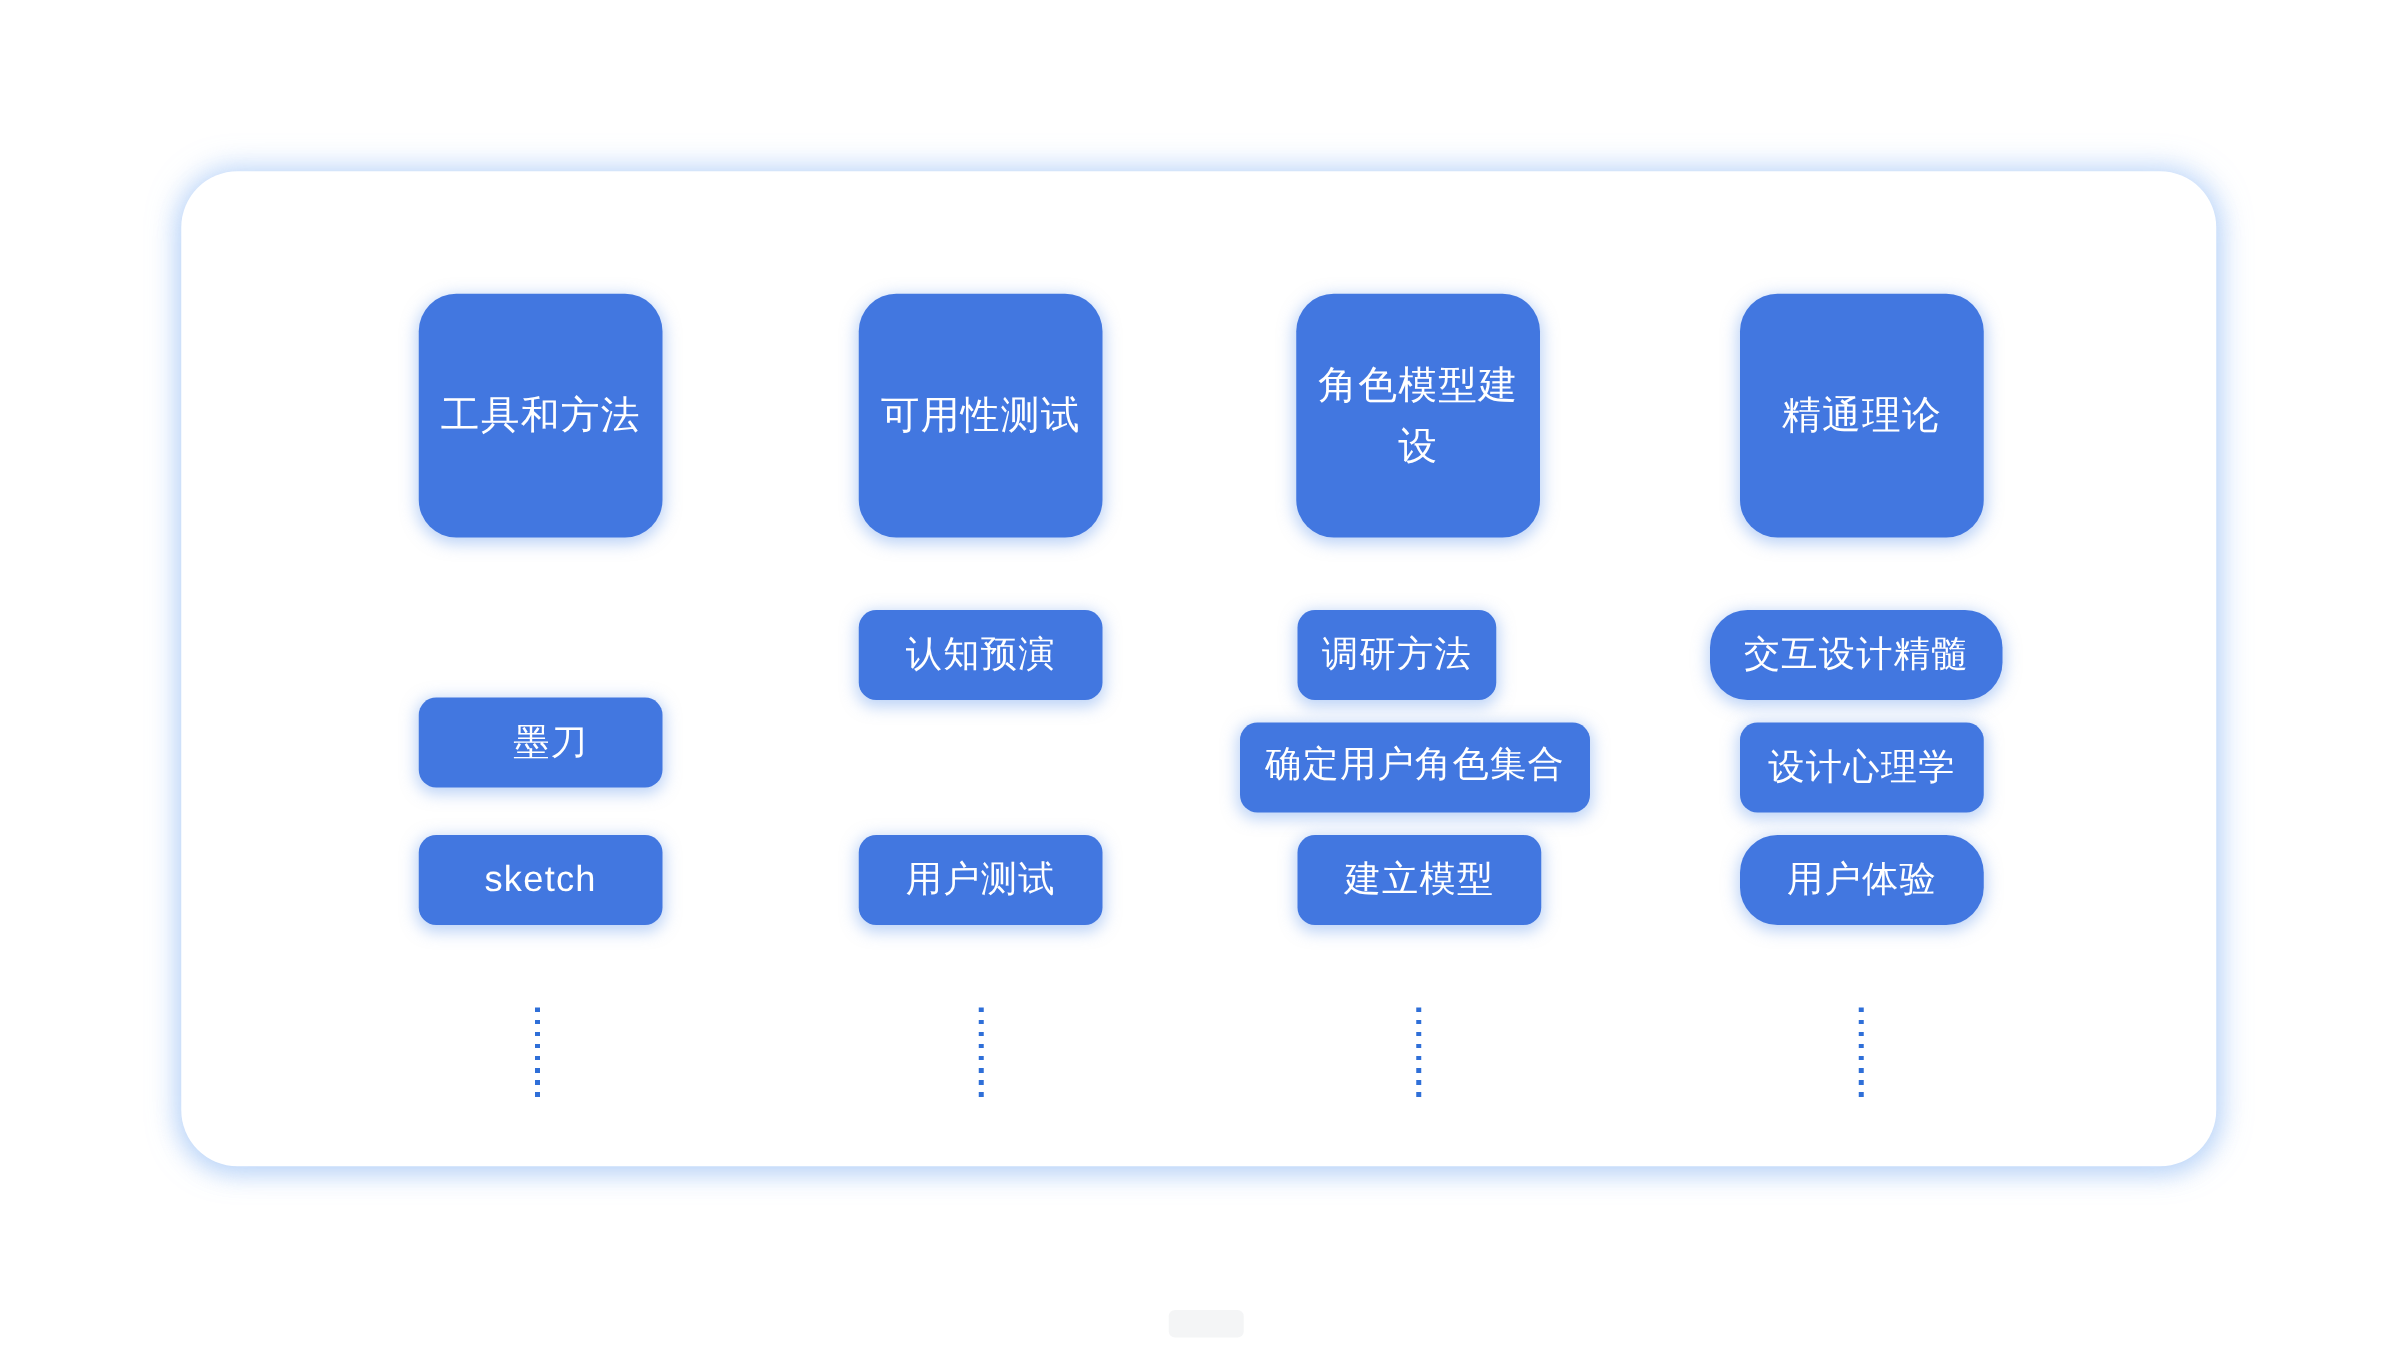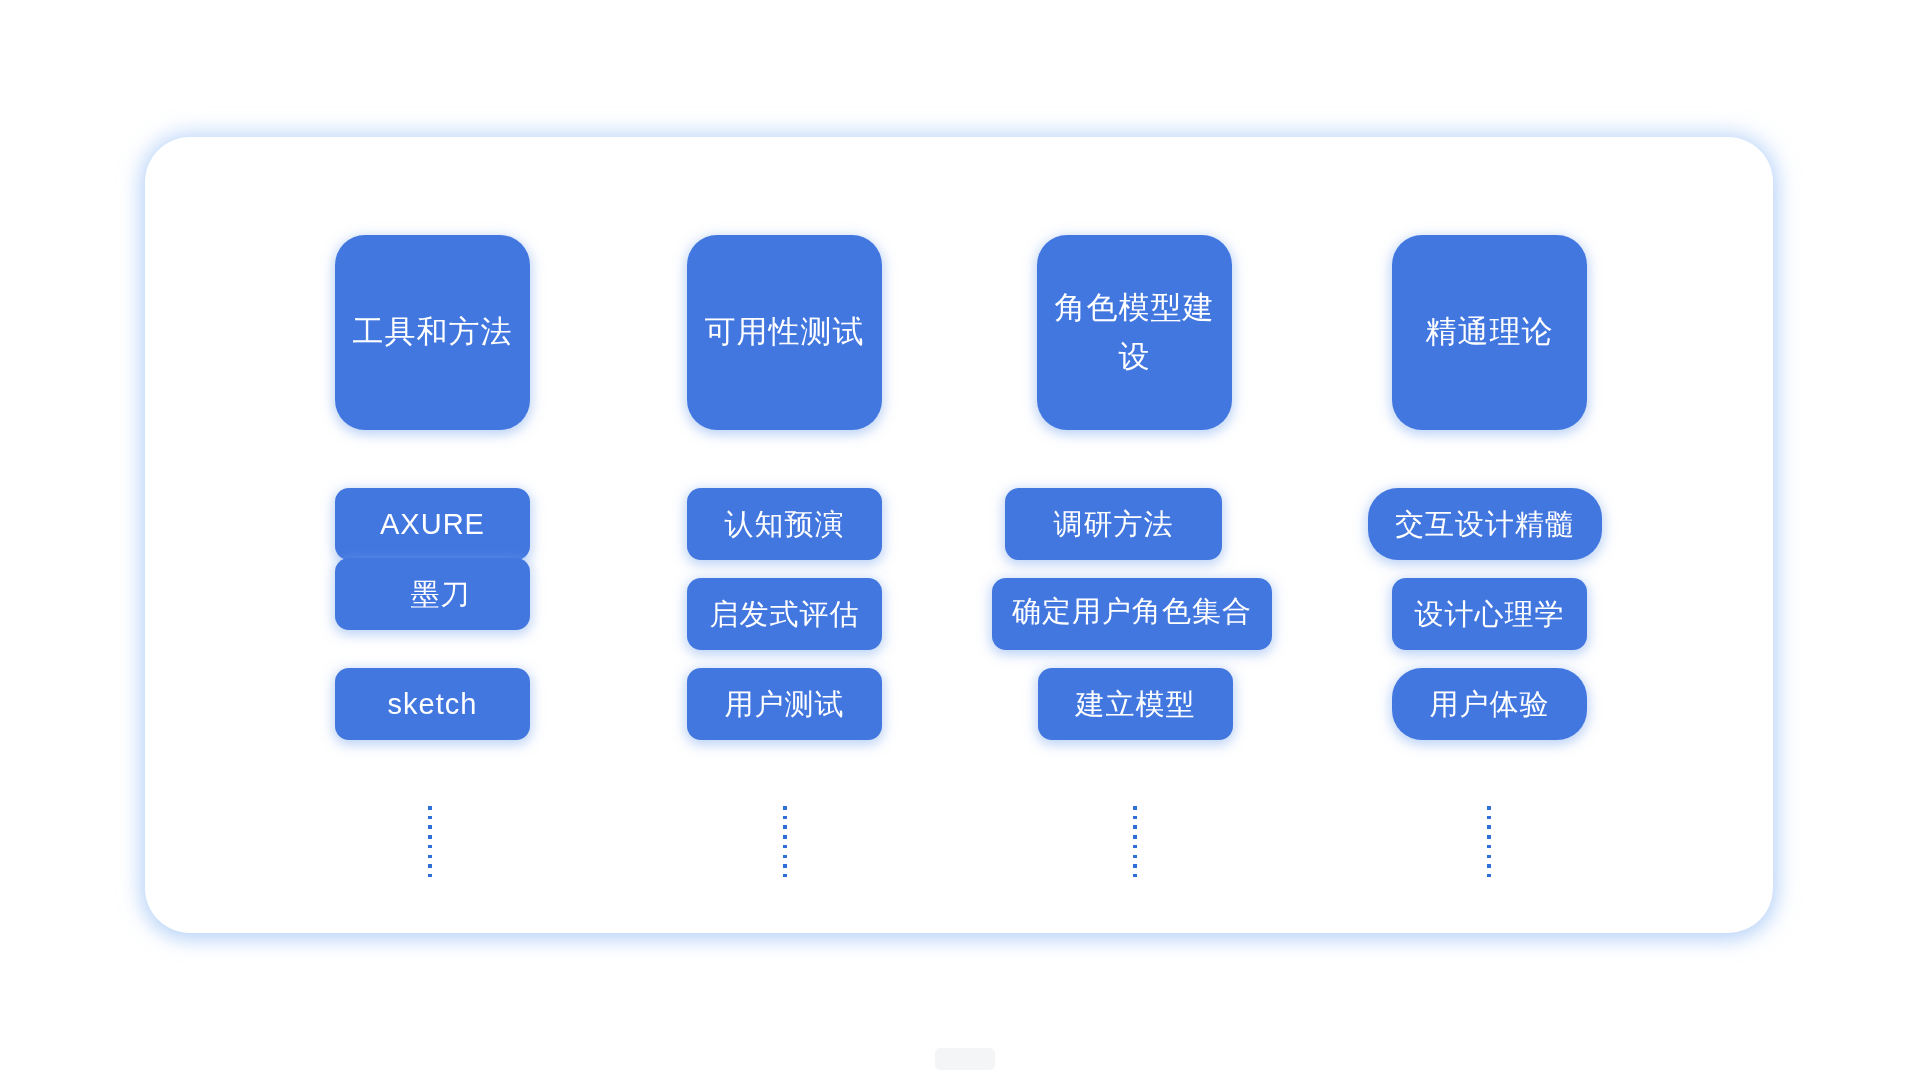--- a/index.html
+++ b/index.html
@@ -72,33 +72,31 @@
     background: rgba(195, 200, 205, 0.18);
   }
 </style>
 </head>
 <body>
 
 <div class="stage">
   <div class="card">
 
     <div class="node hdr" style="left:190px; top:98px;">工具和方法</div>
-    <div class="node item" style="left:190px; top:351px; width:195px;">AXURE</div>
     <div class="node item" style="left:190px; top:421px; width:195px;padding-left:16px;">墨刀</div>
     <div class="node item" style="left:190px; top:531px; width:195px;">sketch</div>
     <div class="dots" style="left:283px; top:669px;"></div>
 
     <div class="node hdr" style="left:542px; top:98px;">可用性测试</div>
     <div class="node item" style="left:542px; top:351px; width:195px;">认知预演</div>
-    <div class="node item" style="left:542px; top:441px; width:195px;">启发式评估</div>
     <div class="node item" style="left:542px; top:531px; width:195px;">用户测试</div>
     <div class="dots" style="left:638px; top:669px;"></div>
 
     <div class="node hdr" style="left:892px; top:98px;">角色模型建设</div>
-    <div class="node item" style="left:860px; top:351px; width:217px;">调研方法</div>
+    <div class="node item" style="left:893px; top:351px; width:159px;">调研方法</div>
     <div class="node item" style="left:847px; top:441px; width:280px;font-family:Liberation Mono, monospace;">确定用户角色集合</div>
     <div class="node item" style="left:893px; top:531px; width:195px;">建立模型</div>
     <div class="dots" style="left:988px; top:669px;"></div>
 
     <div class="node hdr" style="left:1247px; top:98px;">精通理论</div>
     <div class="node item" style="left:1223px; top:351px; width:234px;border-radius:30px;">交互设计精髓</div>
     <div class="node item" style="left:1247px; top:441px; width:195px;">设计心理学</div>
     <div class="node item" style="left:1247px; top:531px; width:195px;border-radius:30px;">用户体验</div>
     <div class="dots" style="left:1342px; top:669px;"></div>
 

